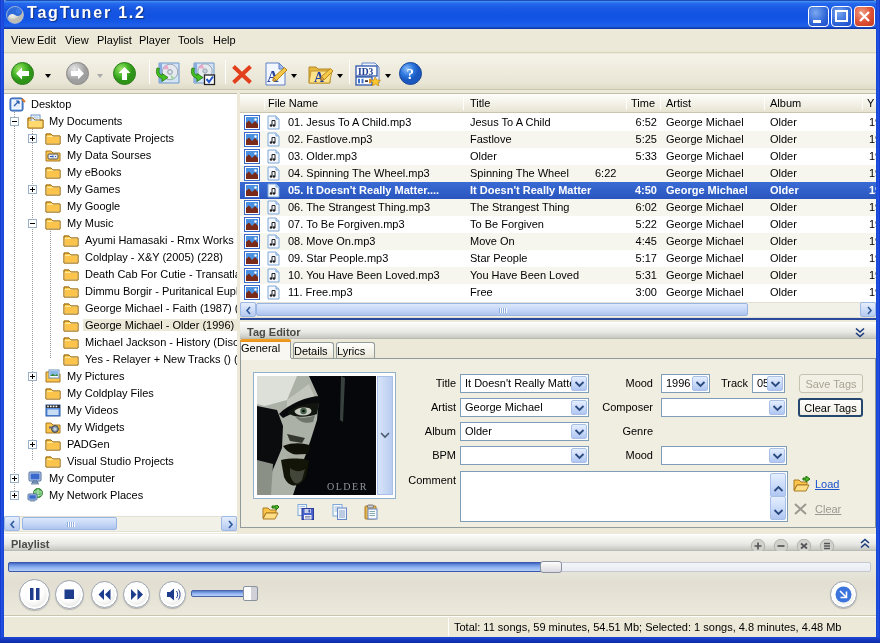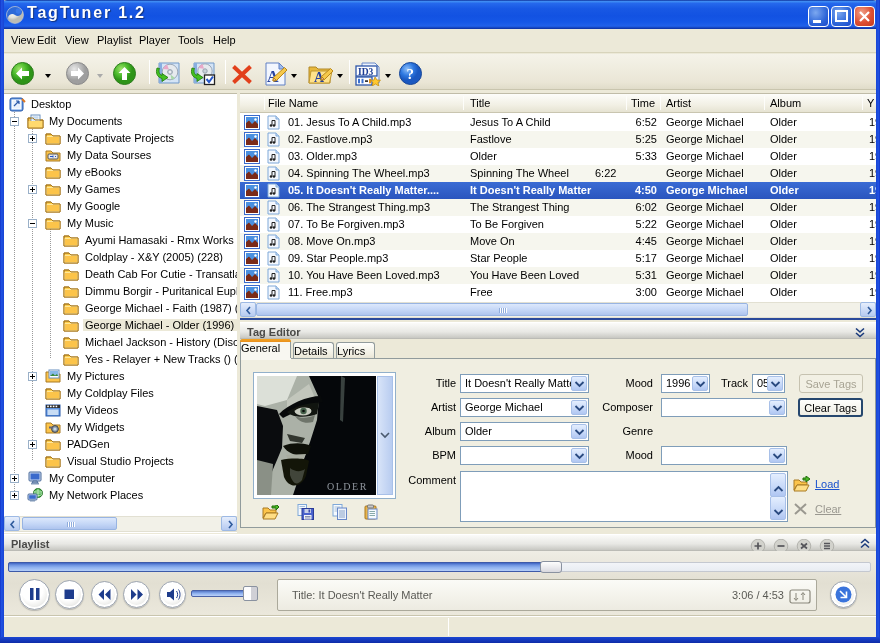--- a/index.html
+++ b/index.html
@@ -962,30 +962,22 @@
  <svg style="position:absolute;left:119px;top:30px" width="27" height="27">
       <path d="M8 8 L13.5 13.5 L8 19 Z M14.5 8 L20 13.5 L14.5 19 Z" fill="#1E3C8C"></path>
     </svg>
  <div class="pcirc" style="left:155px;top:30px;width:27px;height:27px"></div>
  <svg style="position:absolute;left:155px;top:30px" width="27" height="27">
       <path d="M8 11 L11 11 L15 7.5 L15 19.5 L11 16 L8 16 Z" fill="#1E3C8C"></path>
       <path d="M17.5 10 C19 12 19 15 17.5 17 M19.5 8.5 C21.5 11 21.5 16 19.5 18.5" stroke="#1E3C8C" fill="none"></path>
     </svg>
  <div style="position:absolute;left:187px;top:39px;width:58px;height:7px;background:linear-gradient(180deg,#5578C8,#8FB2F0 50%,#BCD2F8);border:1px solid #4A62A8;border-radius:2px"></div>
  <div style="position:absolute;left:239px;top:35px;width:15px;height:15px;background:linear-gradient(90deg,#FDFDFD 50%,#D0D0D6 50%);border:1px solid #8A92A0;border-radius:2px"></div>
- <div style="position:absolute;left:273px;top:28px;width:540px;height:32px;background:linear-gradient(180deg,#FBFBF7,#EDEBE1);border:1px solid #ABA99B;border-radius:2px">
-  <span style="position:absolute;left:14px;top:9px;color:#5A5A55">Title: It Doesn't Really Matter</span>
-  <span style="position:absolute;right:32px;top:9px;color:#5A5A55">3:06 / 4:53</span>
-  <svg style="position:absolute;right:5px;top:7px" width="22" height="18" viewBox="0 0 22 18">
-        <rect x="1" y="3" width="20" height="13" rx="2" fill="none" stroke="#8A887C" stroke-width="1.2"></rect>
-        <path d="M7 6 L7 13 M5 11 L7 13.5 L9 11" stroke="#8A887C" fill="none"></path>
-        <path d="M14 13 L14 6 M12 8 L14 5.5 L16 8" stroke="#8A887C" fill="none"></path>
-      </svg>
- </div>
  <div class="pcirc" style="left:826px;top:30px;width:27px;height:27px"></div>
  <svg style="position:absolute;left:826px;top:30px" width="27" height="27">
       <circle cx="13.5" cy="13.5" r="8" fill="#3A74DC"></circle>
       <path d="M10 10 L16.5 16.5 M16.5 10.5 L16.5 16.5 L10.5 16.5" stroke="#fff" stroke-width="1.6" fill="none"></path>
     </svg>
 </div>
 <div class="abs" id="statusbar">
  <div style="position:absolute;left:444px;top:2px;width:1px;height:18px;background:#A8A494;border-right:1px solid #FFF"></div>
+ <span style="position:absolute;left:450px;top:5px">Total: 11 songs, 59 minutes, 54.51 Mb; Selected: 1 songs, 4.8 minutes, 4.48 Mb</span>
 </div>
 
 </body></html>

